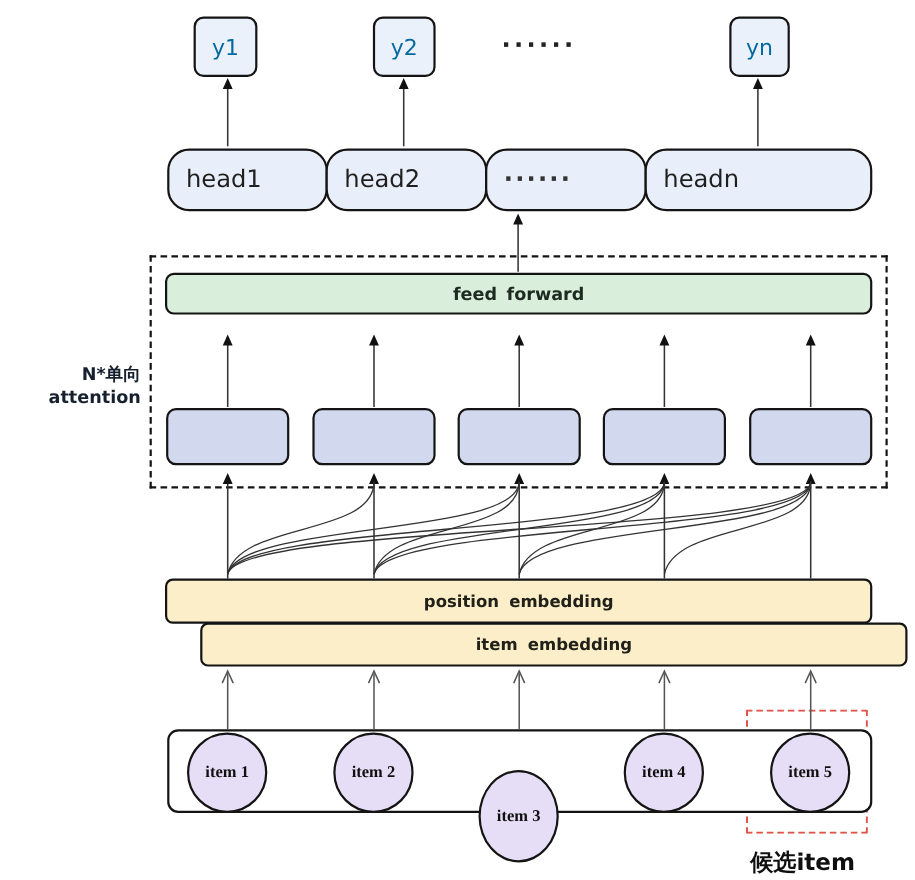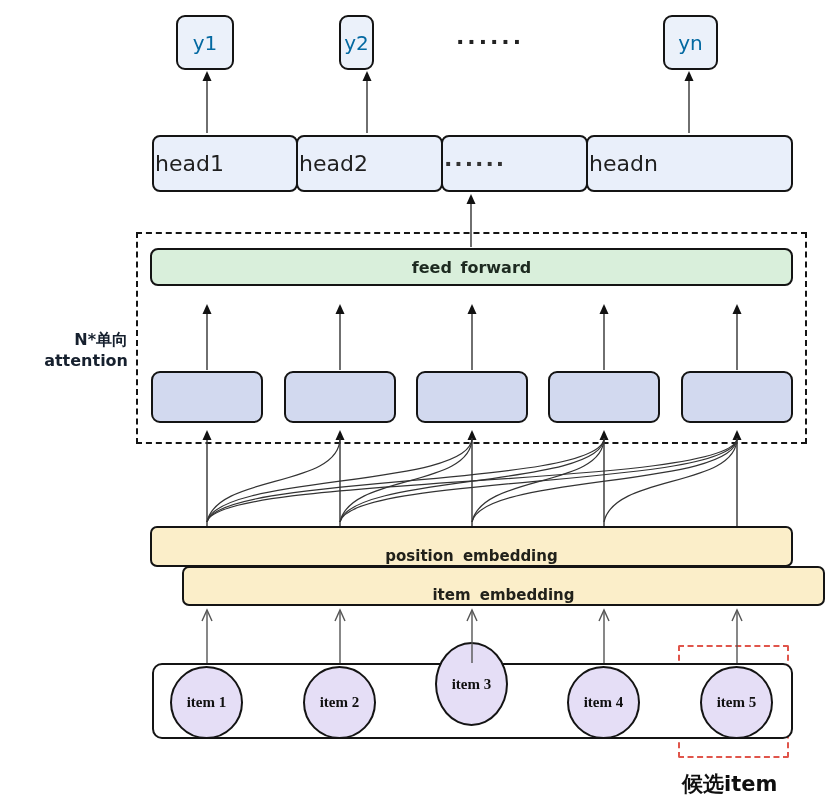--- a/index.html
+++ b/index.html
@@ -1,49 +1,49 @@
 <!DOCTYPE html>
 <html style="--output_fill: #ebf1fa; --head_fill: #e9effa; --feed_fill: #d9efdb; --attention_fill: #d2d9ef; --embedding_fill: #fbeec9; --item_fill: #e5def6; --candidate_red: #e0554b;"><head>
 <meta charset="utf-8">
 <style>
   html,body{margin:0;padding:0;background:#ffffff;}
   #canvas{position:relative;width:832px;height:800px;background:#ffffff;overflow:hidden;
           font-family:"DejaVu Sans","Liberation Sans",sans-serif;}
   .abs{position:absolute;box-sizing:border-box;}
   .node{background:var(--output_fill);border:2px solid #141414;border-radius:9px;
         display:flex;align-items:center;justify-content:center;font-size:20px;color:#0369a1;}
-  .head-seg{background:var(--head_fill);border:2px solid #141414;border-radius:8px;
-        display:flex;align-items:center;font-size:22px;color:#1f1f1f;padding-left:1px;}
+  .head-seg{background:var(--head_fill);border:2px solid #141414;border-radius:20px;
+        display:flex;align-items:center;font-size:22px;color:#1f1f1f;padding-left:15px;}
   .dashed-block{border:2px dashed #141414;background:transparent;}
   .ff{background:var(--feed_fill);border:2px solid #141414;border-radius:8px;
         display:flex;align-items:center;justify-content:center;font-size:16px;font-weight:bold;color:#1d2a20;word-spacing:3px;}
   .att-cell{background:var(--attention_fill);border:2px solid #141414;border-radius:9px;}
   .emb{background:var(--embedding_fill);border:2px solid #141414;border-radius:7px;
-        display:flex;align-items:flex-end;justify-content:center;font-size:15px;font-weight:bold;color:#21211a;word-spacing:4px;}
+        display:flex;align-items:center;justify-content:center;font-size:15px;font-weight:bold;color:#21211a;word-spacing:4px;}
   .item-container{background:#ffffff;border:2px solid #141414;border-radius:10px;}
   .item-circle{background:var(--item_fill);border:2px solid #141414;border-radius:50%;
         display:flex;align-items:center;justify-content:center;font-size:15px;font-weight:bold;color:#101010;font-family:Liberation Serif, serif;}
   .side-label{font-size:16px;font-weight:bold;color:#16202e;text-align:right;}
   .cand-box{border:2px dashed var(--candidate_red);border-radius:2px;background:transparent;}
   .cand-label{font-size:21px;font-weight:bold;color:#0f0f0f;}
   .dots{color:#222;font-weight:bold;letter-spacing:3px;display:flex;align-items:center;justify-content:center;}
   .seg-dots{font-size:22px;color:#333;letter-spacing:2px;font-weight:bold;}
   #arrows{position:absolute;left:0;top:0;pointer-events:none;}
   #arrows line,#arrows path{stroke:#333;stroke-width:1.4px;}
   #arrows path.curve{stroke-width:1.2px;}
 </style>
 </head>
 <body>
 
 <div id="canvas">
 
   <div class="abs node" style="left:176px;top:15px;width:58px;height:55px;">
       <span>y1</span>
     </div>
-  <div class="abs node" style="left:339px;top:15px;width:35px;height:55px;">
+  <div class="abs node" style="left:339px;top:15px;width:57px;height:55px;">
       <span>y2</span>
     </div>
   <div class="abs dots" style="left:450px;top:26px;width:80px;height:30px;font-size:22px;">······</div>
   <div class="abs node" style="left:663px;top:15px;width:55px;height:55px;">
       <span>yn</span>
     </div>
 
   <div class="abs head-seg" style="left:152px;top:135px;width:146px;height:57px;">
       <span>head1</span>
     </div>
@@ -79,21 +79,21 @@
 
   <div class="abs cand-box" style="left:678px;top:645px;width:111px;height:113px;"></div>
 
   <div class="abs item-container" style="left:152px;top:663px;width:641px;height:76px;"></div>
   <div class="abs item-circle" style="left:170px;top:666px;width:73px;height:73px;">
       <span>item 1</span>
     </div>
   <div class="abs item-circle" style="left:303px;top:666px;width:73px;height:73px;">
       <span>item 2</span>
     </div>
-  <div class="abs item-circle" style="left:435px;top:642px;width:73px;height:84px;text-align:center;">
+  <div class="abs item-circle" style="left:435px;top:700px;width:73px;height:84px;text-align:center;">
       <span>item 3</span>
     </div>
   <div class="abs item-circle" style="left:567px;top:666px;width:73px;height:73px;">
       <span>item 4</span>
     </div>
   <div class="abs item-circle" style="left:700px;top:666px;width:73px;height:73px;">
       <span>item 5</span>
     </div>
 
   <div class="abs cand-label" style="left:682px;top:770px;">候选item</div>

